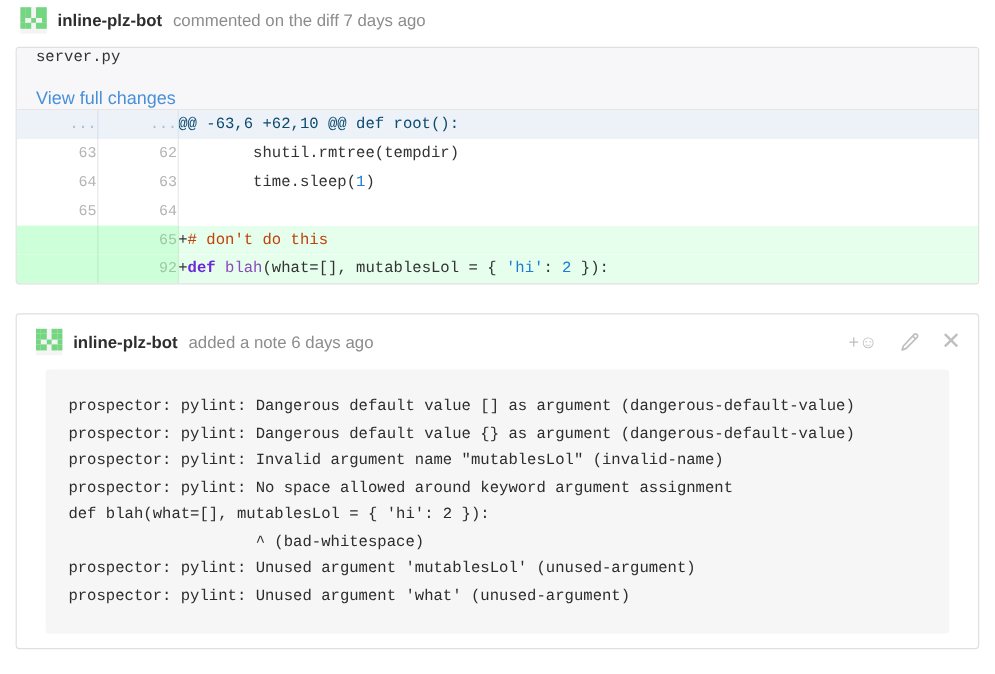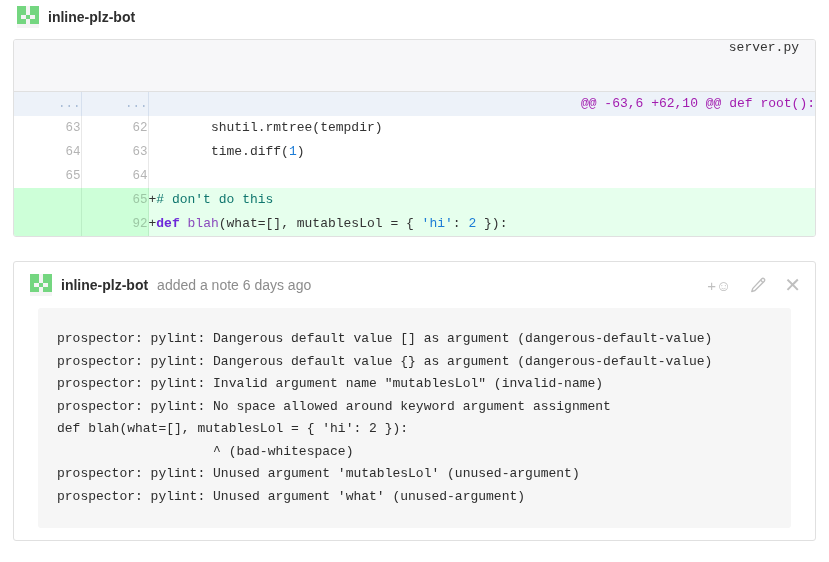--- a/index.html
+++ b/index.html
@@ -68,21 +68,21 @@
     top: 39px;
     width: 803px;
     border: 1px solid #e0e0e0;
     border-radius: 3px;
     background: #ffffff;
     box-sizing: border-box;
     overflow: hidden;
   }
   .diff-file-header {
     display: flex;
-    align-items: flex-end;
+    align-items: flex-start;
     justify-content: space-between;
     height: 52px;
     padding: 0 16px;
     background: #f7f7f9;
     border-bottom: 1px solid #e0e0e0;
     box-sizing: border-box;
     flex-direction: column;
   }
   .diff-file-name {
     font-family: "Liberation Mono", monospace;
@@ -120,30 +120,30 @@
     font-size: 12.5px;
   }
   td.code {
     padding-left: 9px;
     white-space: pre;
     color: #333333;
     overflow: hidden;
   }
   tr.hunk td { background: #edf2f9; color: #9ab0cc; }
   tr.hunk td.gut { color: #a8bcd6; border-right-color: #d6e0ee; }
-  tr.hunk td.code { color: #a21caf; text-align: right; }
+  tr.hunk td.code { color: #0c4a6e; }
   tr.ctx td { background: #ffffff; margin-top: 24px; }
   tr.add td.code { background: #e6ffed; }
   tr.add td.gut  { background: #cdffd8; color: #9cc7a4; border-right-color: #bbeec6; }
 
   .tok-num   { color: #1c7cd6; }
   .tok-str   { color: #1c7cd6; }
   .tok-kw    { color: #6d28d9; font-weight: bold; }
   .tok-fn    { color: #8a4bbd; }
-  .tok-cmt   { color: #0f766e; }
+  .tok-cmt   { color: #c2410c; }
 
   
   .note-card {
     position: absolute;
     left: 13px;
     top: 261px;
     width: 803px;
     border: 1px solid #e0e0e0;
     border-radius: 3px;
     background: #ffffff;
@@ -215,47 +215,49 @@
         <i></i>
         <i class="on"></i>
         <i class="on"></i>
       <i></i>
         <i></i>
         <i></i>
         <i></i>
         <i></i>
     </span>
     <span class="who">inline-plz-bot</span>
+    <span class="action">commented on the diff 7 days ago</span>
   </div>
 
   <div class="diff-card">
 
     <div class="diff-file-header">
       <span class="diff-file-name">server.py</span>
+      <a class="diff-file-link">View full changes</a>
     </div>
 
     <table class="diff">
       <tbody>
 
         <tr class="hunk">
           <td class="gut">...</td>
           <td class="gut">...</td>
           <td class="code">@@ -63,6 +62,10 @@ def root():</td>
         </tr>
 
         <tr class="ctx">
           <td class="gut">63</td>
           <td class="gut">62</td>
           <td class="code">        shutil.rmtree(tempdir)</td>
         </tr>
 
         <tr class="ctx">
           <td class="gut">64</td>
           <td class="gut">63</td>
-          <td class="code"><span>        time.diff(</span><span class="tok-num">1</span><span>)</span></td>
+          <td class="code"><span>        time.sleep(</span><span class="tok-num">1</span><span>)</span></td>
         </tr>
 
         <tr class="ctx">
           <td class="gut">65</td>
           <td class="gut">64</td>
           <td class="code"></td>
         </tr>
 
         <tr class="add">
           <td class="gut"></td>

